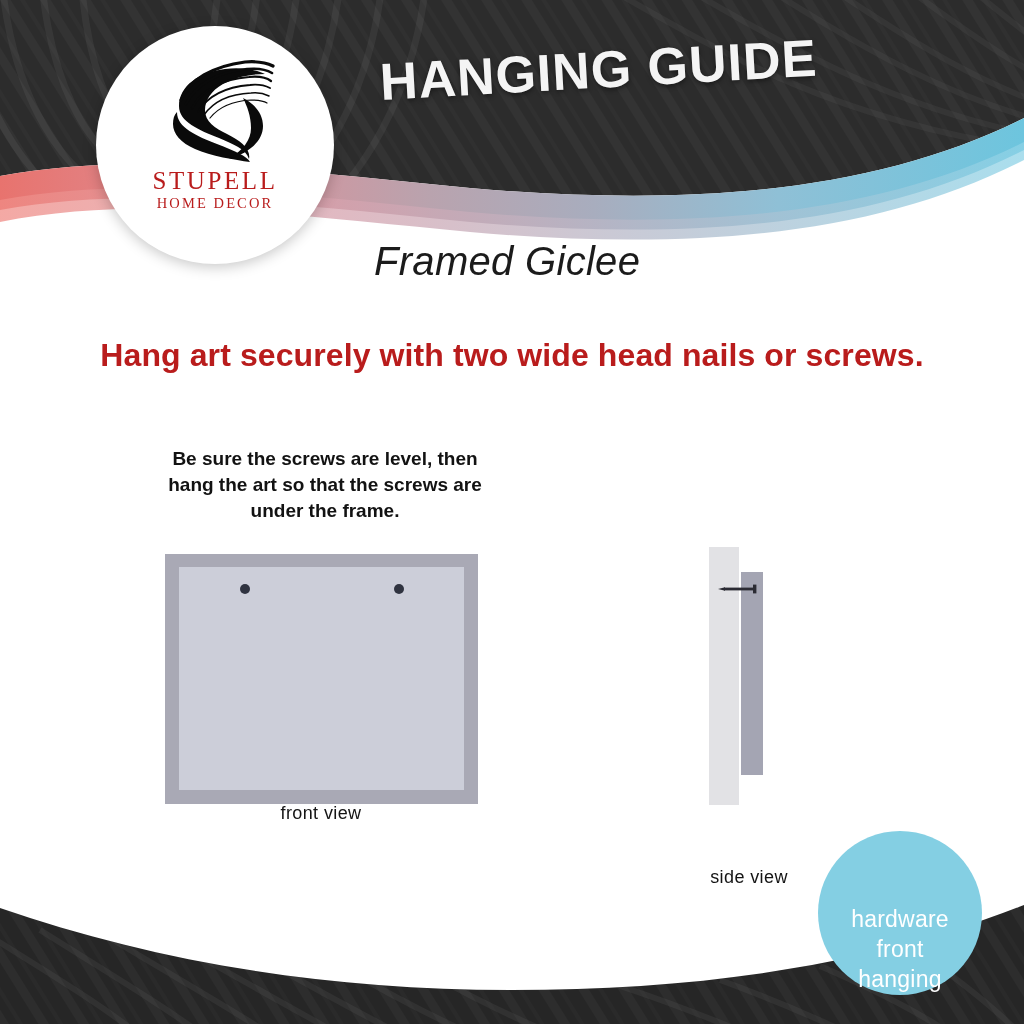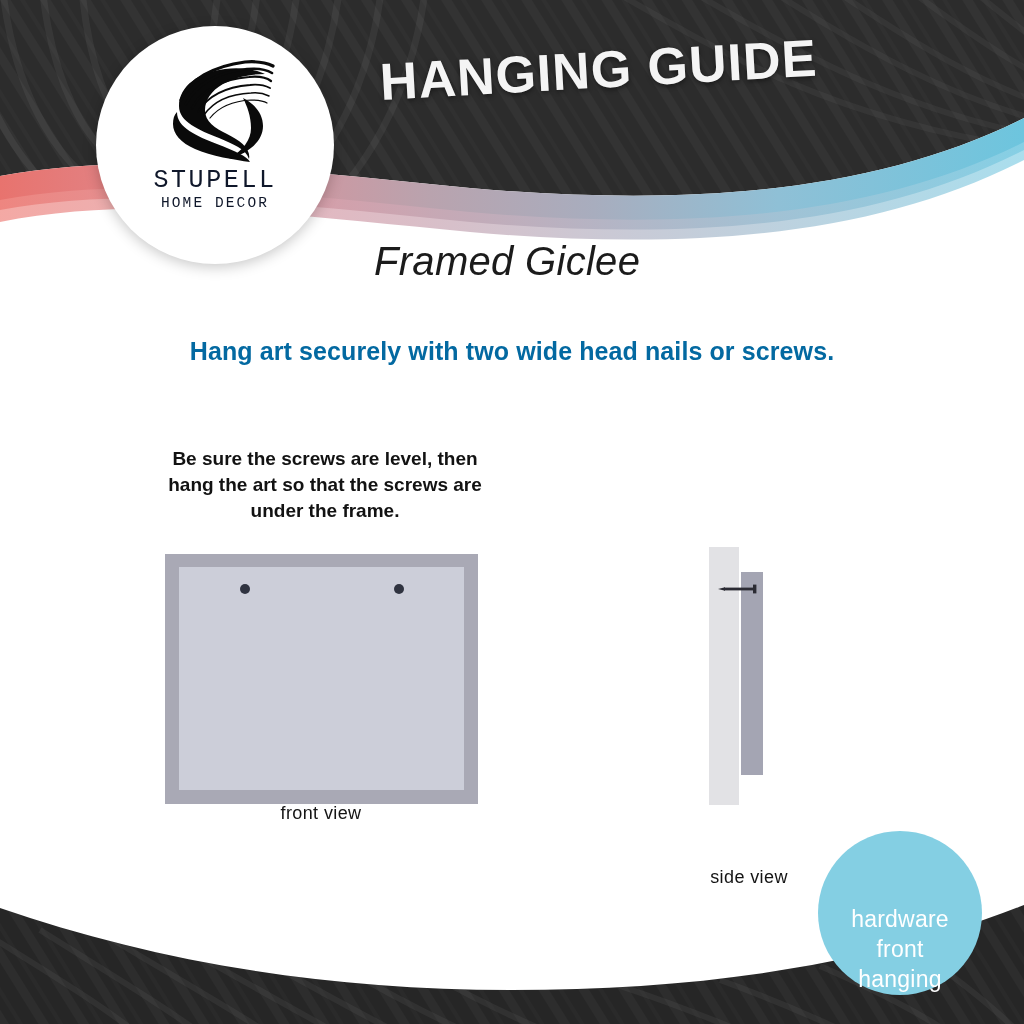--- a/index.html
+++ b/index.html
@@ -49,23 +49,23 @@
     justify-content: flex-start;
     padding-top: 26px;
     box-sizing: border-box;
   }
   #logo-mark {
     width: 120px;
     height: 112px;
     display: block;
   }
   .logo-word {
-    color: #0f172a;
+    color: #b91c1c;
     letter-spacing: 2.6px;
-    font-family: Liberation Mono, monospace;
+    font-family: Liberation Serif, serif;
     line-height: 1;
   }
   #logo-name {
     font-size: 25px;
     font-weight: 400;
     margin-top: 4px;
   }
   #logo-sub {
     font-size: 14.5px;
     font-weight: 400;
@@ -101,23 +101,23 @@
     font-style: italic;
   }
 
   
   #main-instruction {
     position: absolute;
     left: 0;
     top: 337px;
     width: 1024px;
     text-align: center;
-    font-size: 25px;
+    font-size: 32px;
     font-weight: 700;
-    color: #0369a1;
+    color: #b91c1c;
     letter-spacing: 0.1px;
   }
 
   
   .caption {
     position: absolute;
     text-align: center;
     font-size: 19px;
     font-weight: 700;
     color: #121212;

